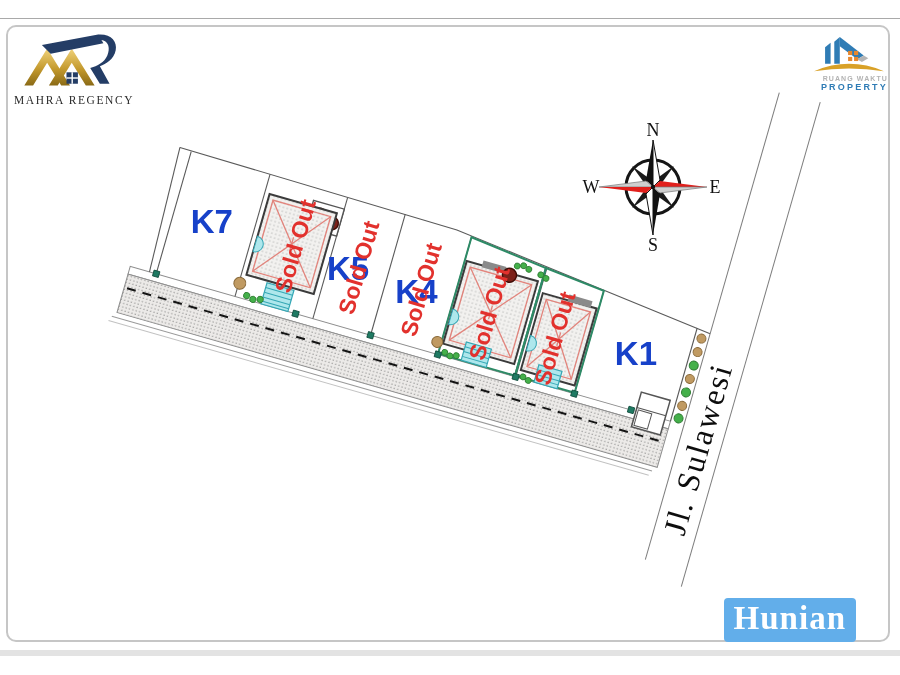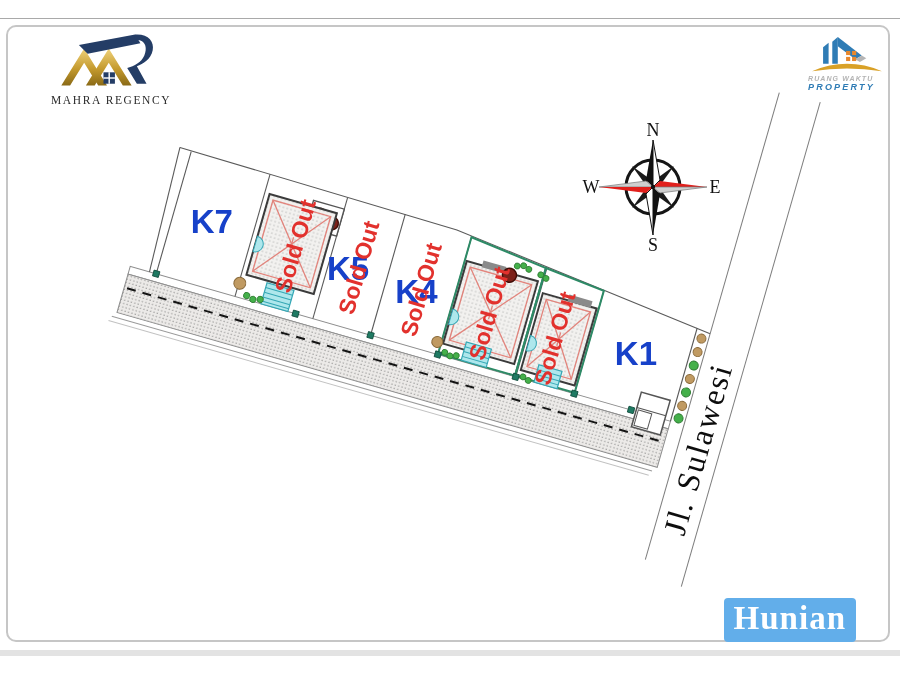--- a/index.html
+++ b/index.html
@@ -3,24 +3,24 @@
 <meta charset="utf-8">
 <style>
   html,body{margin:0;padding:0;background:#fff;}
   .page{position:relative;width:900px;height:675px;background:#fff;overflow:hidden;
         font-family:"Liberation Sans",sans-serif;}
   .topline{position:absolute;left:0;top:18px;width:900px;height:1px;background:#a9a9a9;}
   .frame{position:absolute;left:6px;top:25px;width:884px;height:617px;
          border:2px solid #c6c6c6;border-radius:10px;box-sizing:border-box;}
   .bottombar{position:absolute;left:0;top:650px;width:900px;height:6px;background:#e3e3e3;}
 
-  .logo-left{position:absolute;left:14px;top:31px;width:130px;margin-left:37px;}
+  .logo-left{position:absolute;left:14px;top:31px;width:130px;}
   .logo-left-text{font-family:"Liberation Serif",serif;font-size:11.5px;letter-spacing:1.6px;
                   color:#2b2b2b;margin-top:1px;white-space:nowrap;}
-  .logo-right{position:absolute;right:12px;top:27px;width:80px;text-align:left;font-style:italic;}
+  .logo-right{position:absolute;right:12px;top:27px;width:80px;text-align:right;}
   .rw1{font-size:7px;font-weight:bold;letter-spacing:1.1px;color:#b3b3b3;margin-top:-2px;white-space:nowrap;}
   .rw2{font-size:9px;font-weight:bold;letter-spacing:2.2px;color:#2f7cb5;margin-top:0px;white-space:nowrap;}
 
   .plan-svg{position:absolute;left:0;top:0;}
 
   .footer-caption{position:absolute;right:44px;top:598px;display:flex;align-items:center;}
   .footer-word1{font-size:39px;color:#62aeea;letter-spacing:0px;}
   .footer-word2{background:#62aeea;color:#ffffff;font-family:"Liberation Serif",serif;
                 font-weight:bold;font-size:33px;padding:2px 10px 5px 10px;border-radius:4px;
                 margin-left:3px;letter-spacing:1px;text-align:center;}

